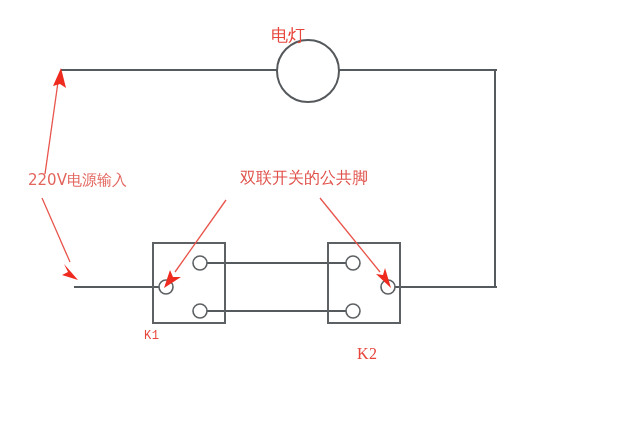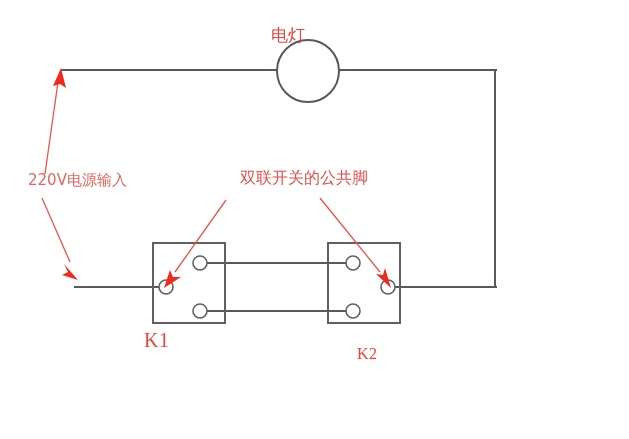--- a/index.html
+++ b/index.html
@@ -77,22 +77,23 @@
     left: 229px;
     top: 170px;
     font-size: 16px;
     font-family: "DejaVu Sans", sans-serif;
     color: #e0504a;
     margin-left: 11px;
   }
   .label-k1 {
     left: 144px;
     top: 330px;
-    font-size: 20px;
+    font-size: 12px;
     letter-spacing: 0.5px;
+    font-family: Liberation Mono, monospace;
   }
   .label-k2 {
     left: 357px;
     top: 346px;
     font-size: 16px;
     letter-spacing: 0.5px;
   }
 </style>
 </head>
 <body>

